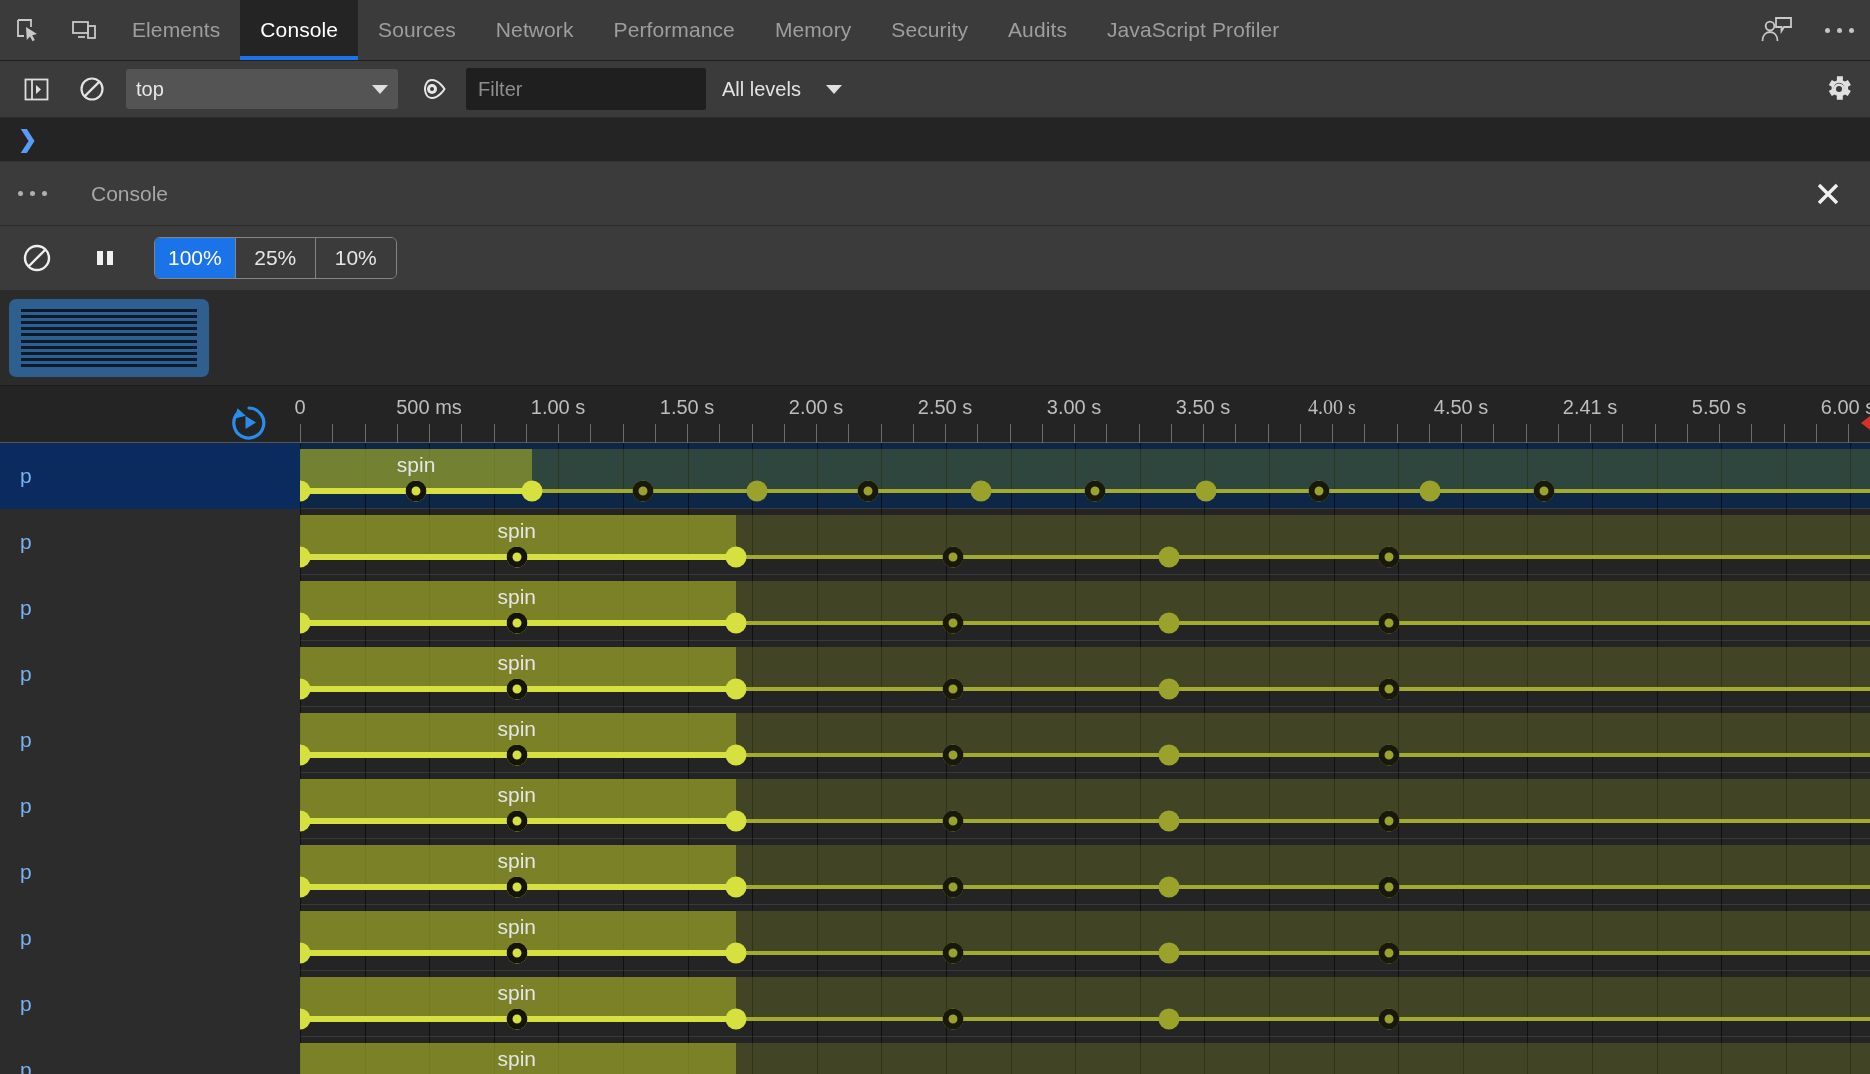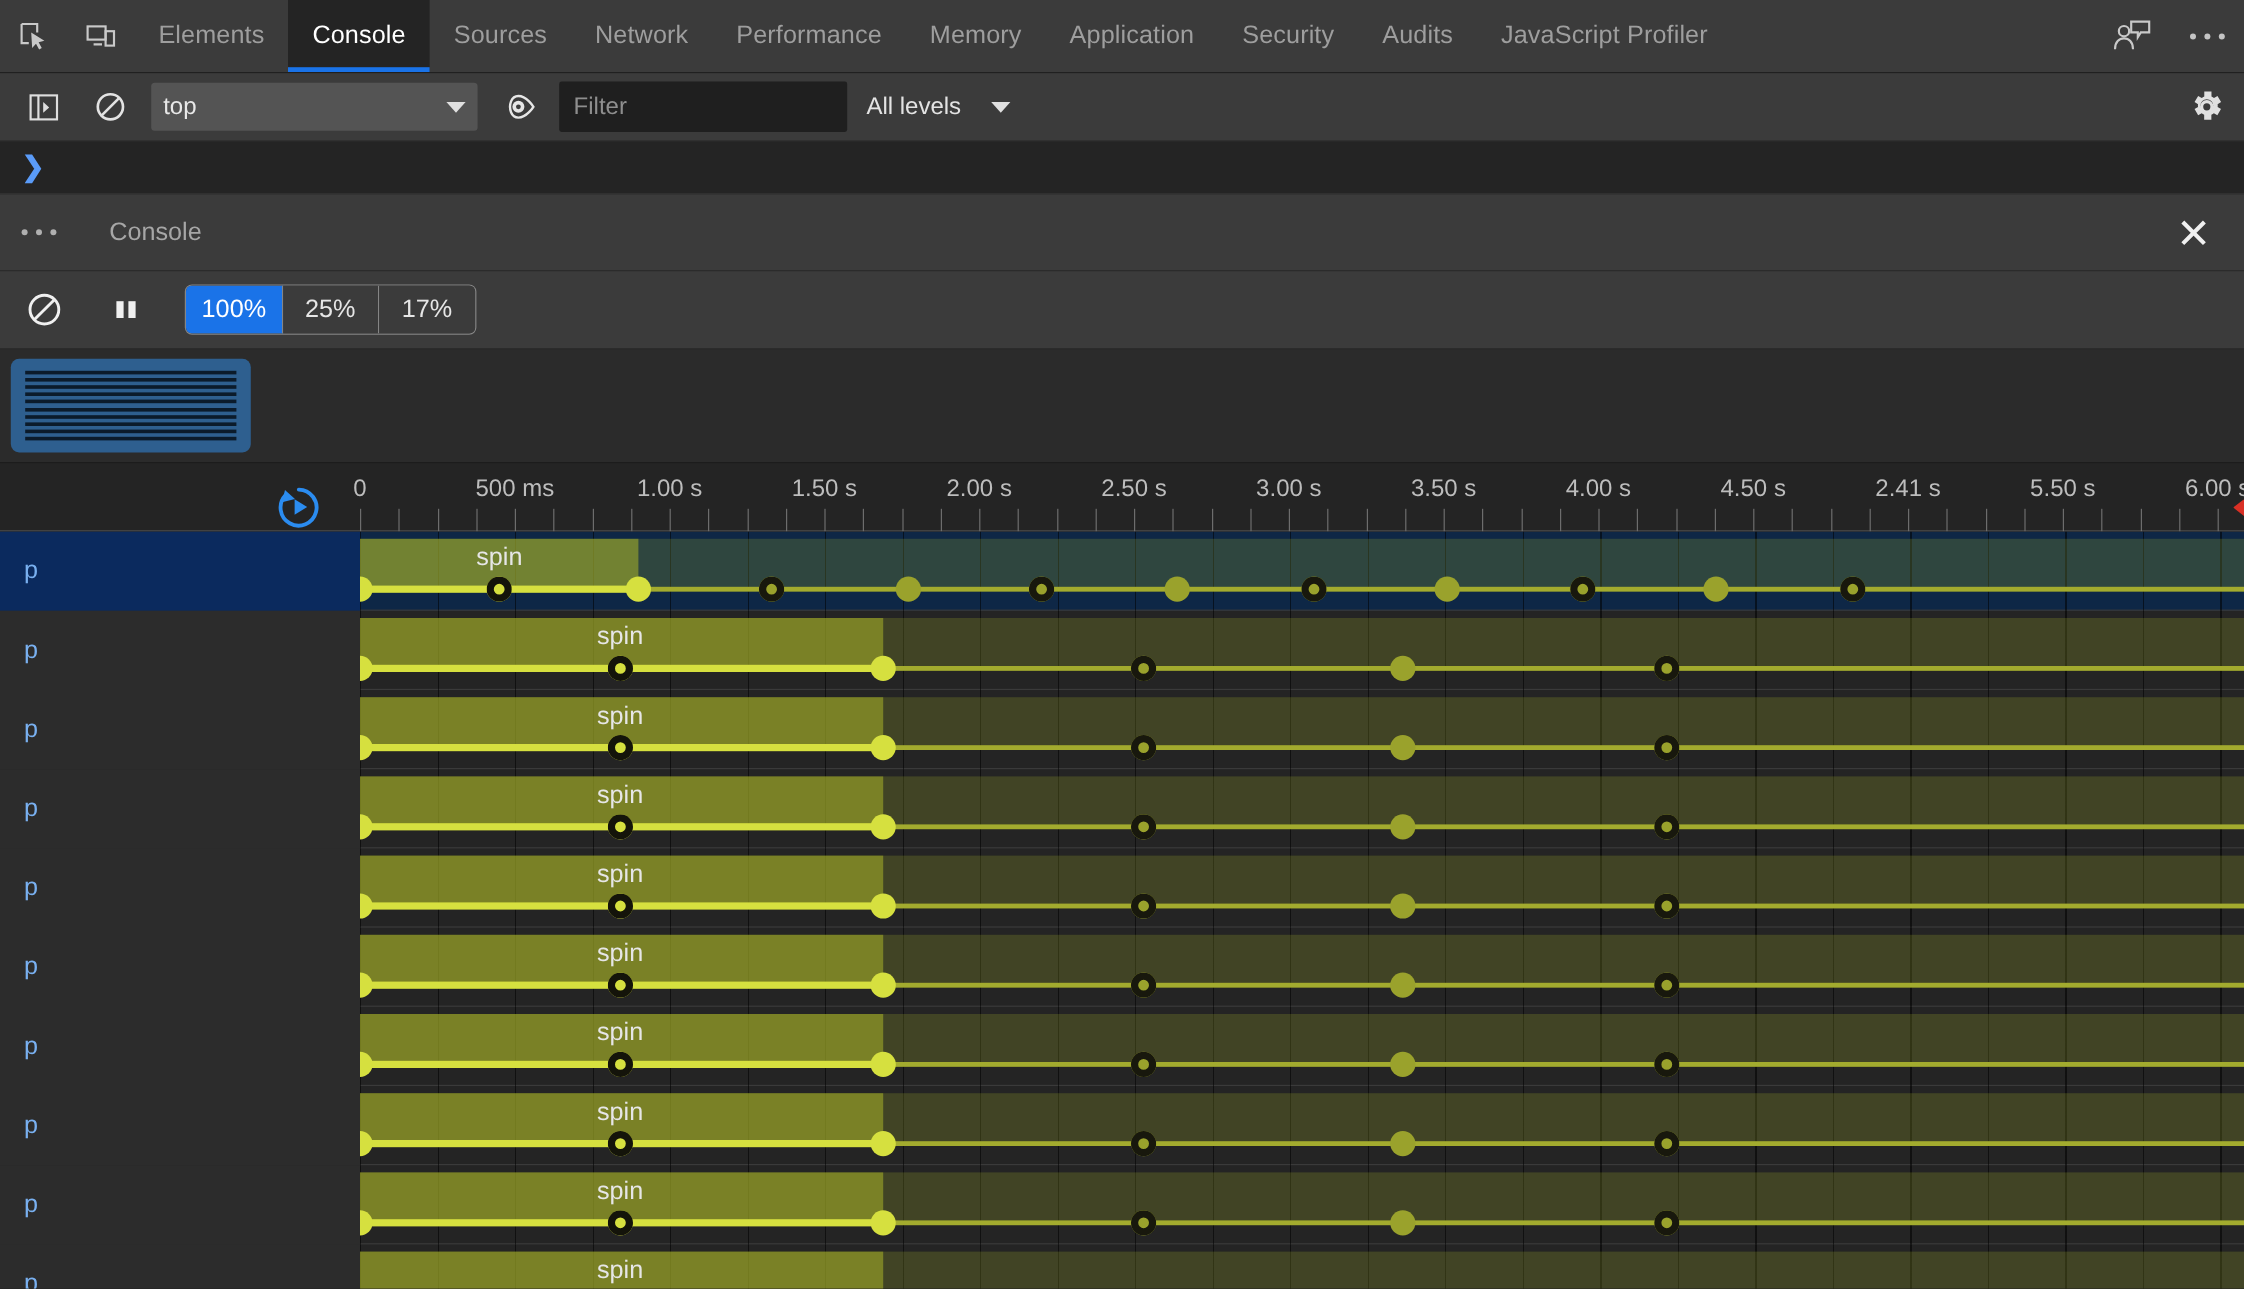--- a/index.html
+++ b/index.html
@@ -225,23 +225,20 @@
     <div class="tab">
         <span>Network</span>
       </div>
     <div class="tab">
         <span>Performance</span>
       </div>
     <div class="tab">
         <span>Memory</span>
       </div>
     <div class="tab">
-        <span>Application</span>
-      </div>
-    <div class="tab">
         <span>Security</span>
       </div>
     <div class="tab">
         <span>Audits</span>
       </div>
     <div class="tab">
         <span>JavaScript Profiler</span>
       </div>
 
     <div class="tb-right">
@@ -337,21 +334,21 @@
       </svg>
     </div>
     <div class="speedgroup">
       <div class="speedbtn sel">
           <span>100%</span>
         </div>
       <div class="speedbtn">
           <span>25%</span>
         </div>
       <div class="speedbtn">
-          <span>17%</span>
+          <span>10%</span>
         </div>
     </div>
   </div>
 
   <div class="preview-strip">
     <div class="preview-card" id="previewCard" style="background: rgb(46, 95, 143);">
         <i style="background: rgb(11, 27, 43);"></i>
         <i style="background: rgb(11, 27, 43);"></i>
         <i style="background: rgb(11, 27, 43);"></i>
         <i style="background: rgb(11, 27, 43);"></i>
@@ -406,21 +403,21 @@
       <div class="tick-lbl" style="left: 1074px;">3.00 s</div>
       <div class="tick-mark" style="left: 1074px;"></div>
       <div class="tick-mark" style="left: 1106px;"></div>
       <div class="tick-mark" style="left: 1139px;"></div>
       <div class="tick-mark" style="left: 1171px;"></div>
       <div class="tick-lbl" style="left: 1203px;">3.50 s</div>
       <div class="tick-mark" style="left: 1203px;"></div>
       <div class="tick-mark" style="left: 1235px;"></div>
       <div class="tick-mark" style="left: 1268px;"></div>
       <div class="tick-mark" style="left: 1300px;"></div>
-      <div class="tick-lbl" style="left: 1332px;">4.00 s</div>
+      <div class="tick-lbl" style="left: 1332px; font-family: Liberation Serif, serif;">4.00 s</div>
       <div class="tick-mark" style="left: 1332px;"></div>
       <div class="tick-mark" style="left: 1364px;"></div>
       <div class="tick-mark" style="left: 1397px;"></div>
       <div class="tick-mark" style="left: 1429px;"></div>
       <div class="tick-lbl" style="left: 1461px;">4.50 s</div>
       <div class="tick-mark" style="left: 1461px;"></div>
       <div class="tick-mark" style="left: 1493px;"></div>
       <div class="tick-mark" style="left: 1526px;"></div>
       <div class="tick-mark" style="left: 1558px;"></div>
       <div class="tick-lbl" style="left: 1590px;">2.41 s</div>

